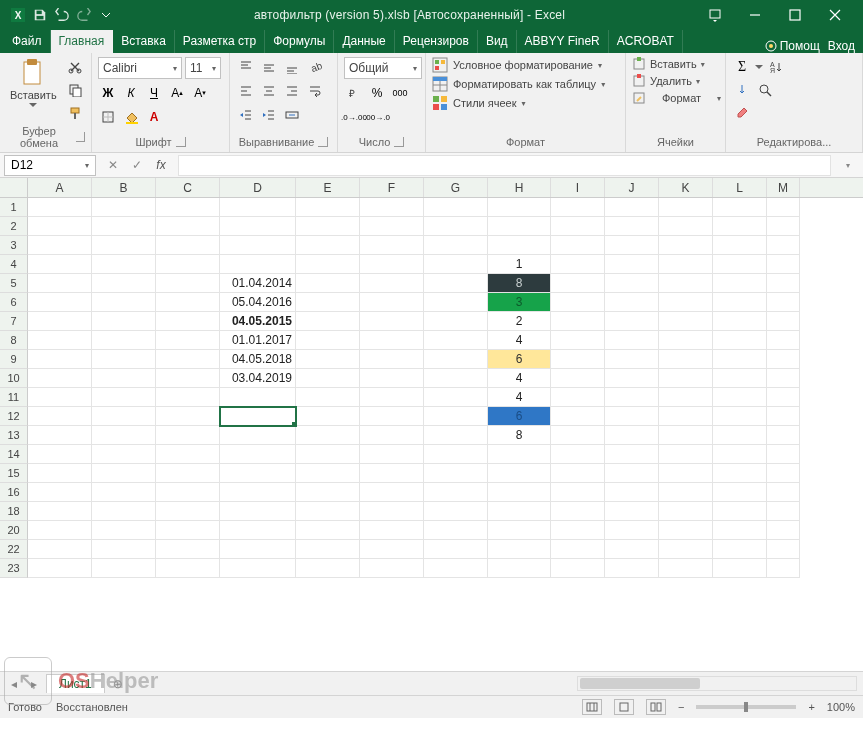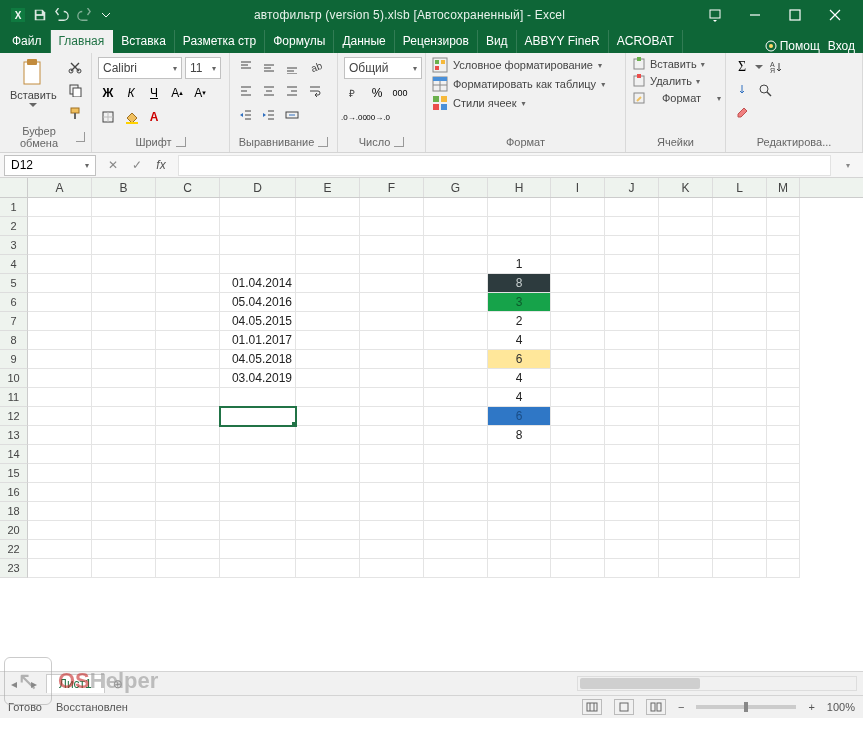--- a/index.html
+++ b/index.html
@@ -631,21 +631,21 @@
         <div class="cell" style="width: 54px;"></div>
         <div class="cell" style="width: 54px;"></div>
         <div class="cell" style="width: 54px;"></div>
         <div class="cell" style="width: 33px;"></div>
       </div>
       <div class="gridrow">
         <div class="rowhead">7</div>
         <div class="cell" style="width: 64px;"></div>
         <div class="cell" style="width: 64px;"></div>
         <div class="cell" style="width: 64px;"></div>
-        <div class="cell right" style="width: 76px;">04.05.2015</div>
+        <div class="cell right" style="width: 76px; font-weight: bold;">04.05.2015</div>
         <div class="cell" style="width: 64px;"></div>
         <div class="cell" style="width: 64px;"></div>
         <div class="cell" style="width: 64px;"></div>
         <div class="cell center" style="width: 63px;">2</div>
         <div class="cell" style="width: 54px;"></div>
         <div class="cell" style="width: 54px;"></div>
         <div class="cell" style="width: 54px;"></div>
         <div class="cell" style="width: 54px;"></div>
         <div class="cell" style="width: 33px;"></div>
       </div>

